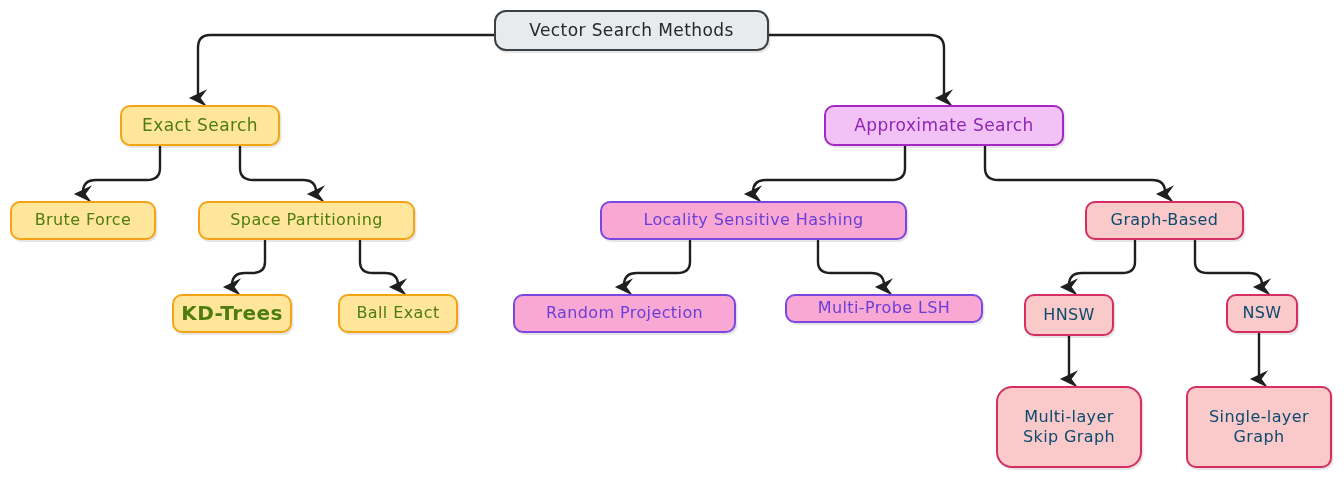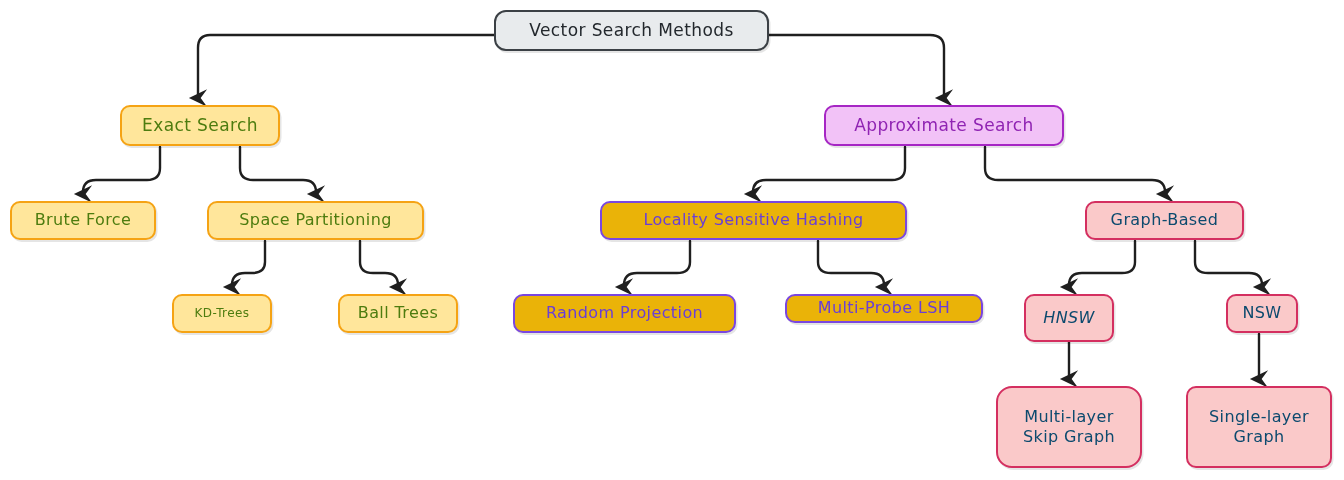--- a/index.html
+++ b/index.html
@@ -54,21 +54,21 @@
     background: #ffe69b;
     border-color: #f5a314;
     color: #4d7c0f;
   }
   .n-magenta {
     background: #f2c2f7;
     border-color: #a626c4;
     color: #9024b3;
   }
   .n-purple {
-    background: #eab308;
+    background: #f9a8d4;
     border-color: #7a47e0;
     color: #6a3fd6;
   }
   .n-pink {
     background: #fac9c9;
     border-color: #d42f60;
     color: #0c4a6e;
   }
 </style>
 </head>
@@ -98,28 +98,28 @@
         <path d="M 1069 334 L 1069 379" fill="none" stroke="#1f1f1f" stroke-width="2.4" stroke-linecap="round" stroke-linejoin="round" marker-end="url(#arrowhead)"></path>
         <path d="M 1259 334 L 1259 379" fill="none" stroke="#1f1f1f" stroke-width="2.4" stroke-linecap="round" stroke-linejoin="round" marker-end="url(#arrowhead)"></path>
       </g>
   </svg>
 
   <div id="nodes-group">
       <div class="node n-root" style="left: 494px; top: 10px; width: 275px; height: 41px; font-size: 17px;"><span class="node-label">Vector Search Methods</span></div>
       <div class="node n-yellow" style="left: 120px; top: 105px; width: 160px; height: 41px; font-size: 17px;"><span class="node-label">Exact Search</span></div>
       <div class="node n-magenta" style="left: 824px; top: 105px; width: 240px; height: 41px; font-size: 17px;"><span class="node-label">Approximate Search</span></div>
       <div class="node n-yellow" style="left: 10px; top: 201px; width: 146px; height: 39px; font-size: 16px;"><span class="node-label">Brute Force</span></div>
-      <div class="node n-yellow" style="left: 207px; top: 201px; width: 217px; height: 39px; font-size: 16px;"><span class="node-label">Space Partitioning</span></div>
+      <div class="node n-yellow" style="left: 198px; top: 201px; width: 217px; height: 39px; font-size: 16px;"><span class="node-label">Space Partitioning</span></div>
       <div class="node n-purple" style="left: 600px; top: 201px; width: 307px; height: 39px; font-size: 16px;"><span class="node-label">Locality Sensitive Hashing</span></div>
       <div class="node n-pink" style="left: 1085px; top: 201px; width: 159px; height: 39px; font-size: 16px;"><span class="node-label">Graph-Based</span></div>
-      <div class="node n-yellow" style="left: 172px; top: 294px; width: 100px; height: 39px; font-size: 12px;"><span class="node-label">KD-Trees</span></div>
-      <div class="node n-yellow" style="left: 338px; top: 294px; width: 120px; height: 39px; font-size: 16px;"><span class="node-label">Ball Trees</span></div>
+      <div class="node n-yellow" style="left: 172px; top: 294px; width: 120px; height: 39px; font-size: 20px; font-weight: bold;"><span class="node-label">KD-Trees</span></div>
+      <div class="node n-yellow" style="left: 338px; top: 294px; width: 120px; height: 39px; font-size: 16px;"><span class="node-label">Ball Exact</span></div>
       <div class="node n-purple" style="left: 513px; top: 294px; width: 223px; height: 39px; font-size: 16px;"><span class="node-label">Random Projection</span></div>
       <div class="node n-purple" style="left: 785px; top: 294px; width: 198px; height: 29px; font-size: 16px;"><span class="node-label">Multi-Probe LSH</span></div>
-      <div class="node n-pink" style="left: 1024px; top: 294px; width: 90px; height: 48px; font-size: 16px; font-style: italic;"><span class="node-label">HNSW</span></div>
+      <div class="node n-pink" style="left: 1024px; top: 294px; width: 90px; height: 42px; font-size: 16px;"><span class="node-label">HNSW</span></div>
       <div class="node n-pink" style="left: 1226px; top: 294px; width: 72px; height: 39px; font-size: 16px;"><span class="node-label">NSW</span></div>
       <div class="node n-pink" style="left: 996px; top: 386px; width: 146px; height: 82px; font-size: 16px; border-radius: 16px;"><span class="node-label">Multi-layer
 Skip Graph</span></div>
       <div class="node n-pink" style="left: 1186px; top: 386px; width: 146px; height: 82px; font-size: 16px;"><span class="node-label">Single-layer
 Graph</span></div>
     </div>
 
 </div>
 
 </body></html>

